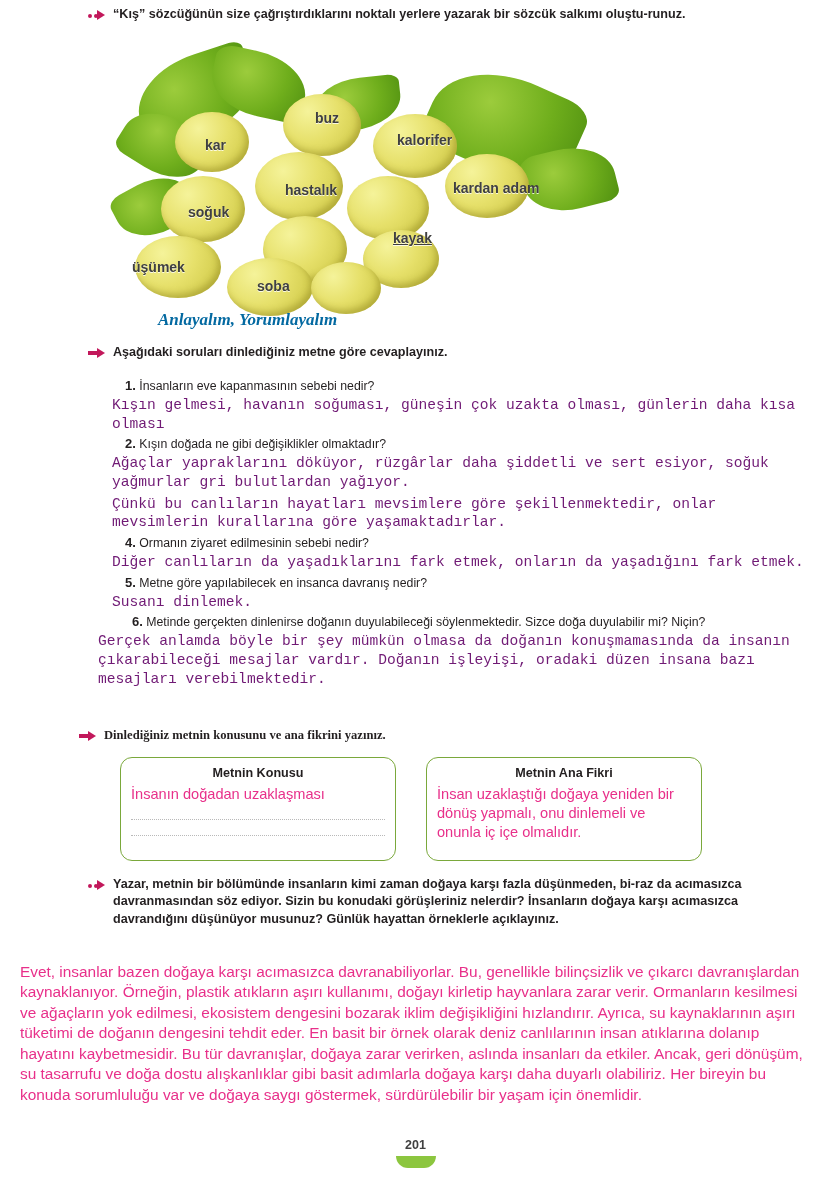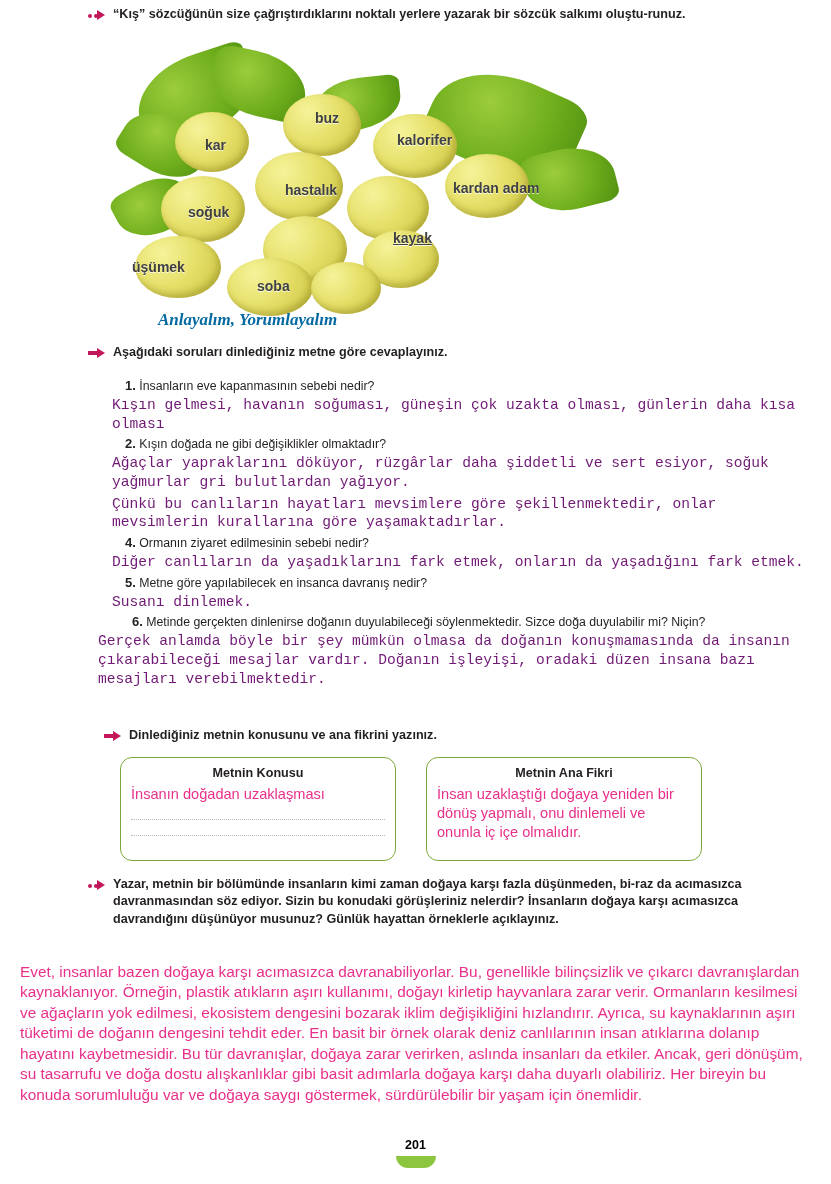--- a/index.html
+++ b/index.html
@@ -158,23 +158,24 @@
     line-height: 1.28;
     color: #701a75;
     margin-top: 1px;
     margin-bottom: 3px;
     padding-left: 0px;
   }
 
   
   .instr2 {
     position: absolute;
-    left: 104px;
+    left: 79px;
     top: 727px;
     width: 700px;
+    font-family: Liberation Serif, serif;
   }
 
   
   .boxes {
     position: absolute;
     left: 120px;
     top: 757px;
     width: 582px;
     display: flex;
     gap: 30px;
@@ -244,21 +245,21 @@
     position: absolute;
     left: 10px; top: 16px;
     width: 40px; height: 12px;
     background: #8cc63f;
     border-radius: 0 0 14px 14px;
   }
   .page-number {
     position: absolute;
     left: 0; right: 0; top: -2px;
     font-size: 12.5px;
-    color: #000000;
+    color: #404040;
     font-weight: 600;
   }
 </style>
 </head>
 <body>
 
 <div class="page">
 
   <div class="top-instruction instr-row">
     <span class="arrow-icon dots"></span>

